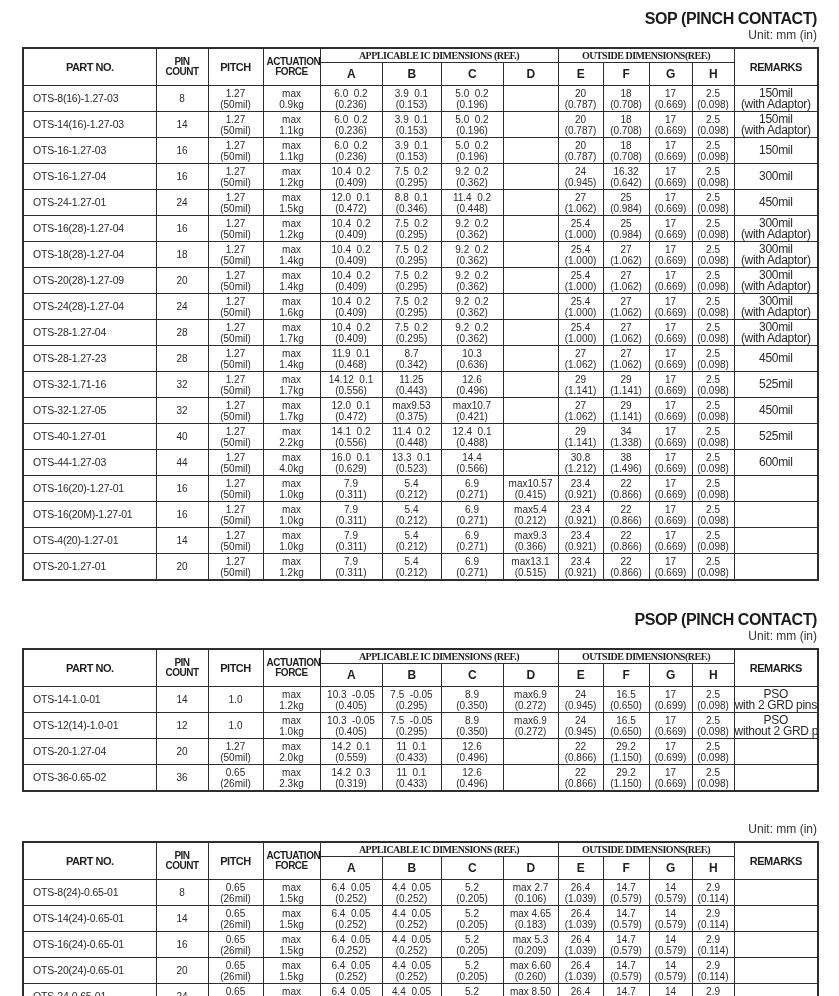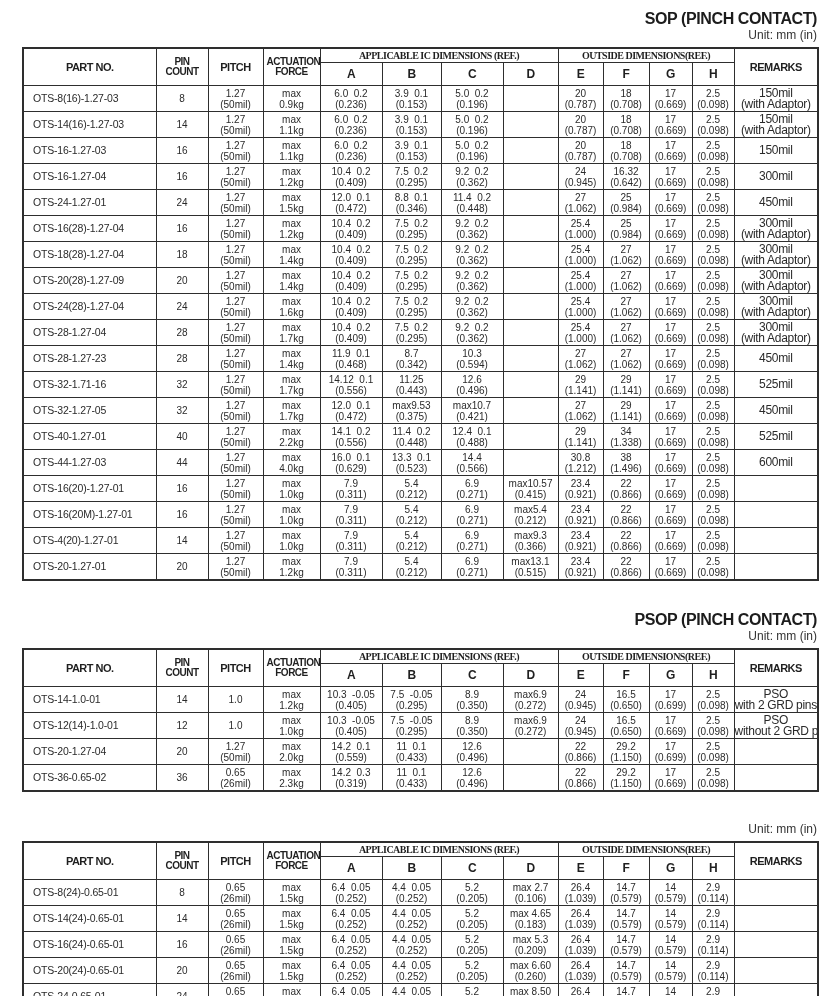--- a/index.html
+++ b/index.html
@@ -224,21 +224,21 @@
             <td><div>2.5</div><div>(0.098)</div></td>
             <td class="remarks"><div>300mil</div><div>(with Adaptor)</div></td>
           </tr>
           <tr>
             <td class="part"><div>OTS-28-1.27-23</div></td>
             <td><div>28</div></td>
             <td><div>1.27</div><div>(50mil)</div></td>
             <td><div>max</div><div>1.4kg</div></td>
             <td><div>11.9  0.1</div><div>(0.468)</div></td>
             <td><div>8.7</div><div>(0.342)</div></td>
-            <td><div>10.3</div><div>(0.594)</div></td>
+            <td><div>10.3</div><div>(0.636)</div></td>
             <td></td>
             <td><div>27</div><div>(1.062)</div></td>
             <td><div>27</div><div>(1.062)</div></td>
             <td><div>17</div><div>(0.669)</div></td>
             <td><div>2.5</div><div>(0.098)</div></td>
             <td class="remarks"><div>450mil</div></td>
           </tr>
           <tr>
             <td class="part"><div>OTS-32-1.71-16</div></td>
             <td><div>32</div></td>

